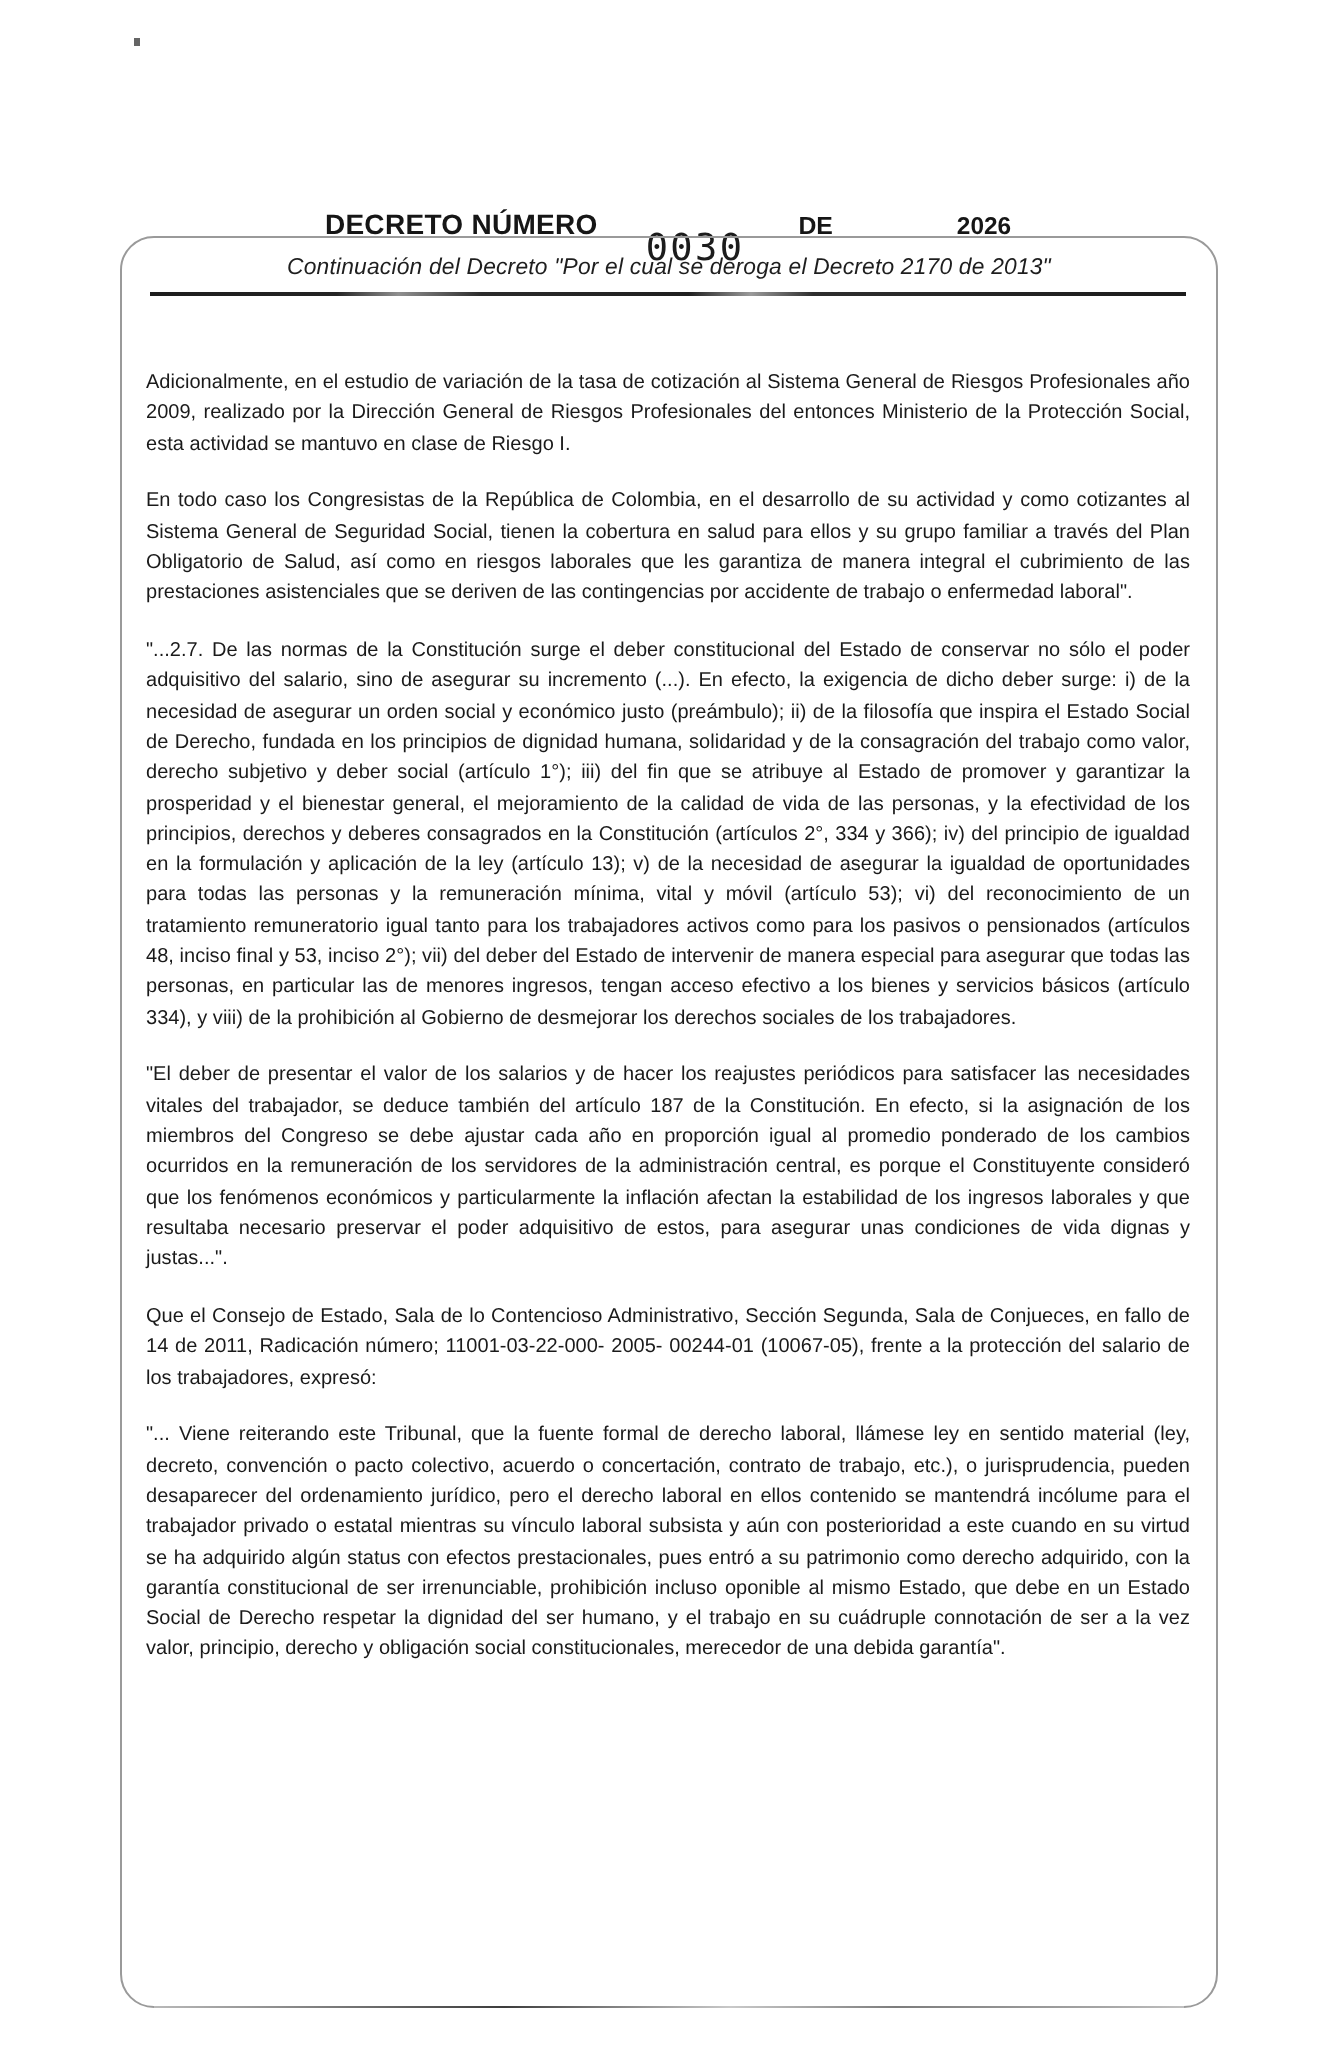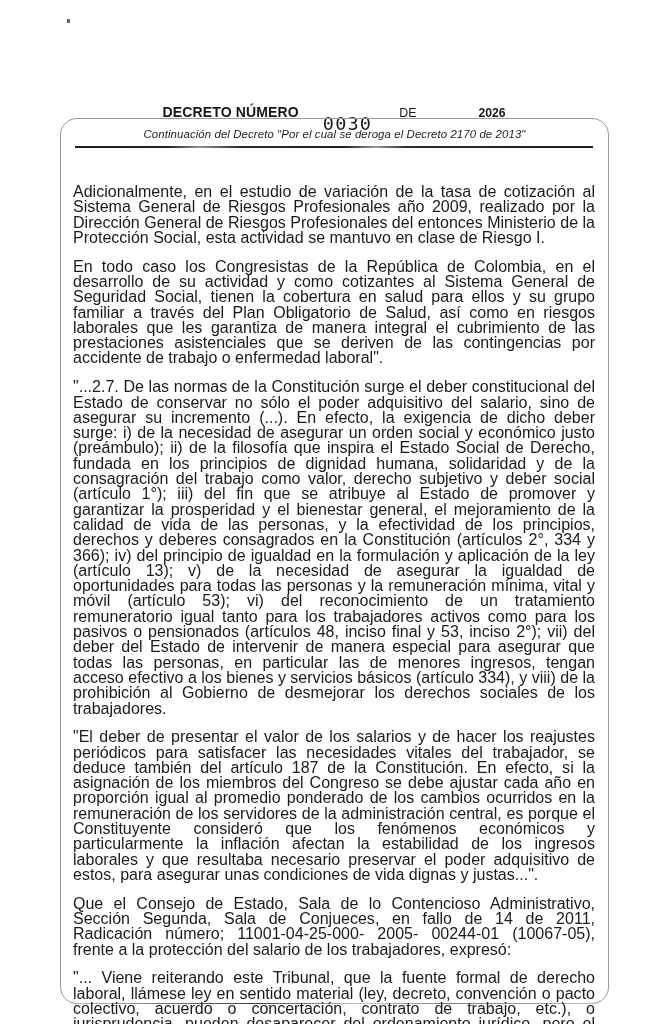--- a/index.html
+++ b/index.html
@@ -49,21 +49,21 @@
     font-size: 18.5px;
     font-weight: 400;
     letter-spacing: 1.2px;
     color: #1c1c1c;
     margin-left: 24px;
     position: relative;
     top: 13px;
   }
   .hdr-de {
     font-size: 12.4px;
-    font-weight: normal;
+    font-weight: bold;
     margin-left: 27px;
     color: #161616;
   }
   .hdr-year {
     font-size: 12.2px;
     font-weight: bold;
     margin-left: 62px;
     color: #161616;
     margin-top: 18px;
   }
@@ -118,21 +118,21 @@
   }
 
   
   .body-col {
     position: absolute;
     left: 73px;
     top: 184px;
     width: 522px;
   }
   .para {
-    font-size: 16px;
+    font-size: 10px;
     line-height: 15.3px;
     text-align: justify;
     text-justify: inter-word;
     color: #1a1a1a;
     margin: 0 0 13.5px 0;
     letter-spacing: .01px;
     -webkit-hyphens: none;
     hyphens: none;
   }
   .para:last-child {
@@ -155,15 +155,15 @@
 
 <div class="continuation">Continuación del Decreto "Por el cual se deroga el Decreto 2170 de 2013"</div>
 
 <div class="hdr-rule"></div>
 
 <div class="body-col">
   <p class="para">Adicionalmente, en el estudio de variación de la tasa de cotización al Sistema General de Riesgos Profesionales año 2009, realizado por la Dirección General de Riesgos Profesionales del entonces Ministerio de la Protección Social, esta actividad se mantuvo en clase de Riesgo I.</p>
   <p class="para">En todo caso los Congresistas de la República de Colombia, en el desarrollo de su actividad y como cotizantes al Sistema General de Seguridad Social, tienen la cobertura en salud para ellos y su grupo familiar a través del Plan Obligatorio de Salud, así como en riesgos laborales que les garantiza de manera integral el cubrimiento de las prestaciones asistenciales que se deriven de las contingencias por accidente de trabajo o enfermedad laboral".</p>
   <p class="para">"...2.7. De las normas de la Constitución surge el deber constitucional del Estado de conservar no sólo el poder adquisitivo del salario, sino de asegurar su incremento (...). En efecto, la exigencia de dicho deber surge: i) de la necesidad de asegurar un orden social y económico justo (preámbulo); ii) de la filosofía que inspira el Estado Social de Derecho, fundada en los principios de dignidad humana, solidaridad y de la consagración del trabajo como valor, derecho subjetivo y deber social (artículo 1°); iii) del fin que se atribuye al Estado de promover y garantizar la prosperidad y el bienestar general, el mejoramiento de la calidad de vida de las personas, y la efectividad de los principios, derechos y deberes consagrados en la Constitución (artículos 2°, 334 y 366); iv) del principio de igualdad en la formulación y aplicación de la ley (artículo 13); v) de la necesidad de asegurar la igualdad de oportunidades para todas las personas y la remuneración mínima, vital y móvil (artículo 53); vi) del reconocimiento de un tratamiento remuneratorio igual tanto para los trabajadores activos como para los pasivos o pensionados (artículos 48, inciso final y 53, inciso 2°); vii) del deber del Estado de intervenir de manera especial para asegurar que todas las personas, en particular las de menores ingresos, tengan acceso efectivo a los bienes y servicios básicos (artículo 334), y viii) de la prohibición al Gobierno de desmejorar los derechos sociales de los trabajadores.</p>
   <p class="para">"El deber de presentar el valor de los salarios y de hacer los reajustes periódicos para satisfacer las necesidades vitales del trabajador, se deduce también del artículo 187 de la Constitución. En efecto, si la asignación de los miembros del Congreso se debe ajustar cada año en proporción igual al promedio ponderado de los cambios ocurridos en la remuneración de los servidores de la administración central, es porque el Constituyente consideró que los fenómenos económicos y particularmente la inflación afectan la estabilidad de los ingresos laborales y que resultaba necesario preservar el poder adquisitivo de estos, para asegurar unas condiciones de vida dignas y justas...".</p>
-  <p class="para">Que el Consejo de Estado, Sala de lo Contencioso Administrativo, Sección Segunda, Sala de Conjueces, en fallo de 14 de 2011, Radicación número; 11001-04-25-000- 2005- 00244-01 (10067-05), frente a la protección del salario de los trabajadores, expresó:</p>
+  <p class="para">Que el Consejo de Estado, Sala de lo Contencioso Administrativo, Sección Segunda, Sala de Conjueces, en fallo de 14 de 2011, Radicación número; 11001-03-22-000- 2005- 00244-01 (10067-05), frente a la protección del salario de los trabajadores, expresó:</p>
   <p class="para">"... Viene reiterando este Tribunal, que la fuente formal de derecho laboral, llámese ley en sentido material (ley, decreto, convención o pacto colectivo, acuerdo o concertación, contrato de trabajo, etc.), o jurisprudencia, pueden desaparecer del ordenamiento jurídico, pero el derecho laboral en ellos contenido se mantendrá incólume para el trabajador privado o estatal mientras su vínculo laboral subsista y aún con posterioridad a este cuando en su virtud se ha adquirido algún status con efectos prestacionales, pues entró a su patrimonio como derecho adquirido, con la garantía constitucional de ser irrenunciable, prohibición incluso oponible al mismo Estado, que debe en un Estado Social de Derecho respetar la dignidad del ser humano, y el trabajo en su cuádruple connotación de ser a la vez valor, principio, derecho y obligación social constitucionales, merecedor de una debida garantía".</p>
 </div>
 
 </body></html>

